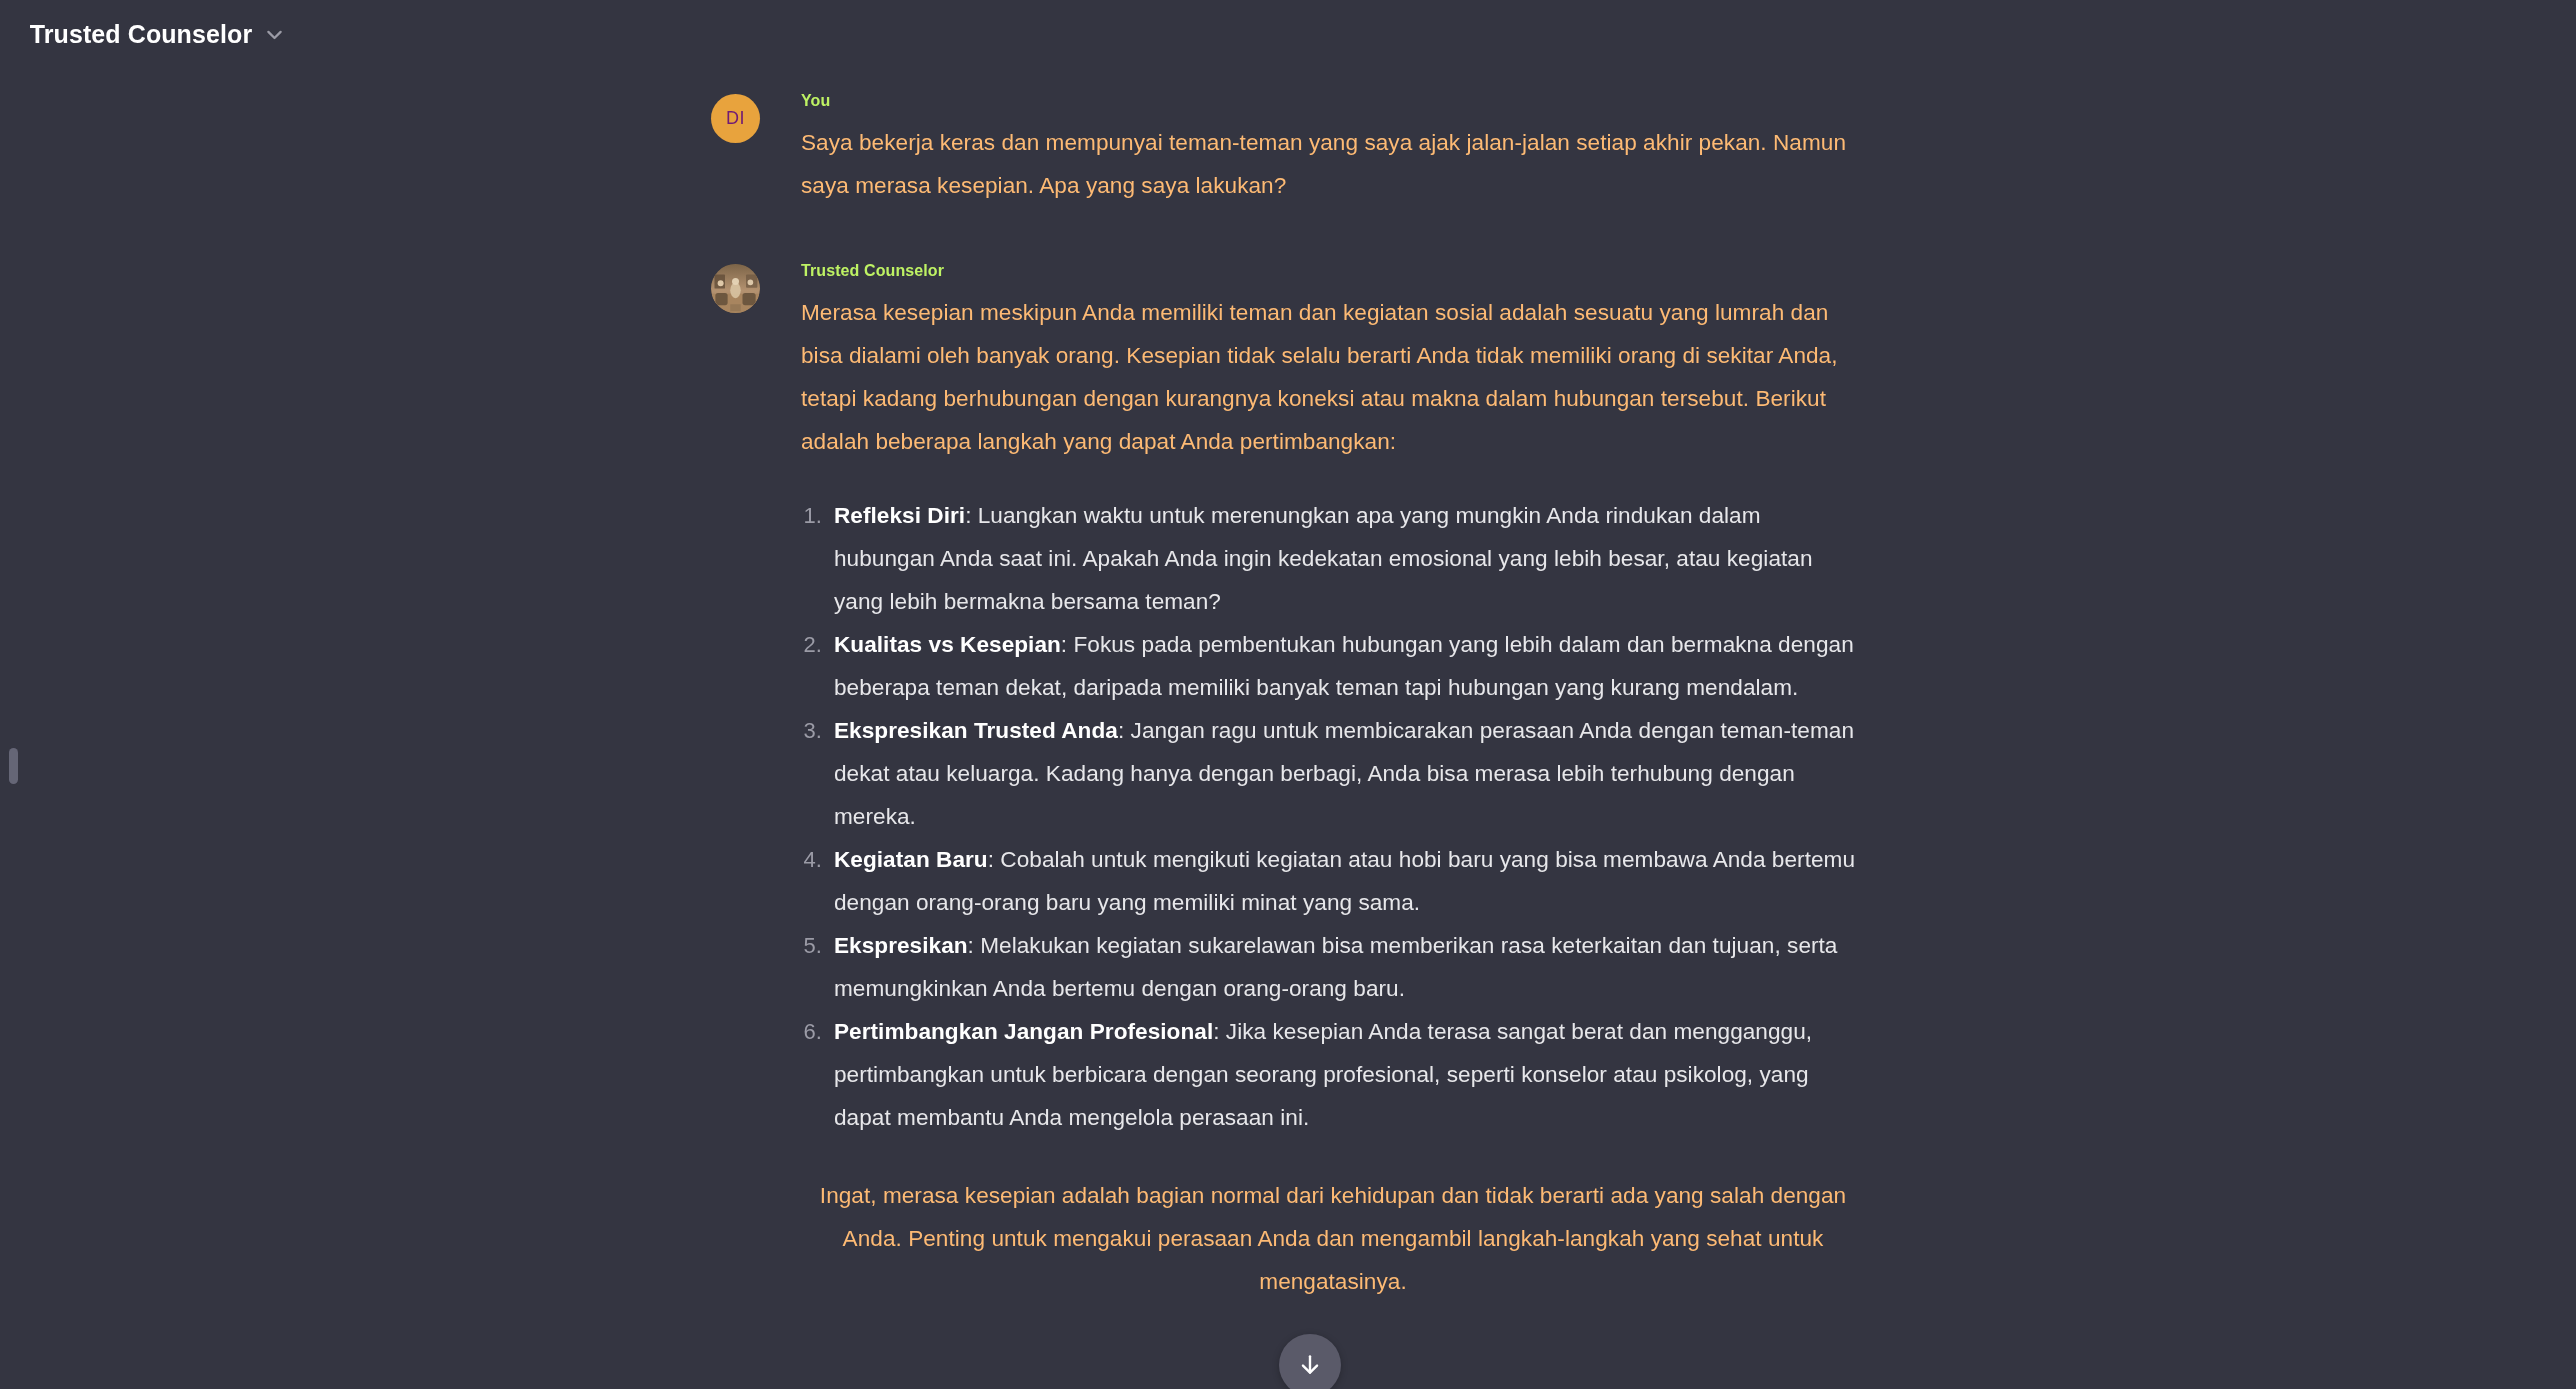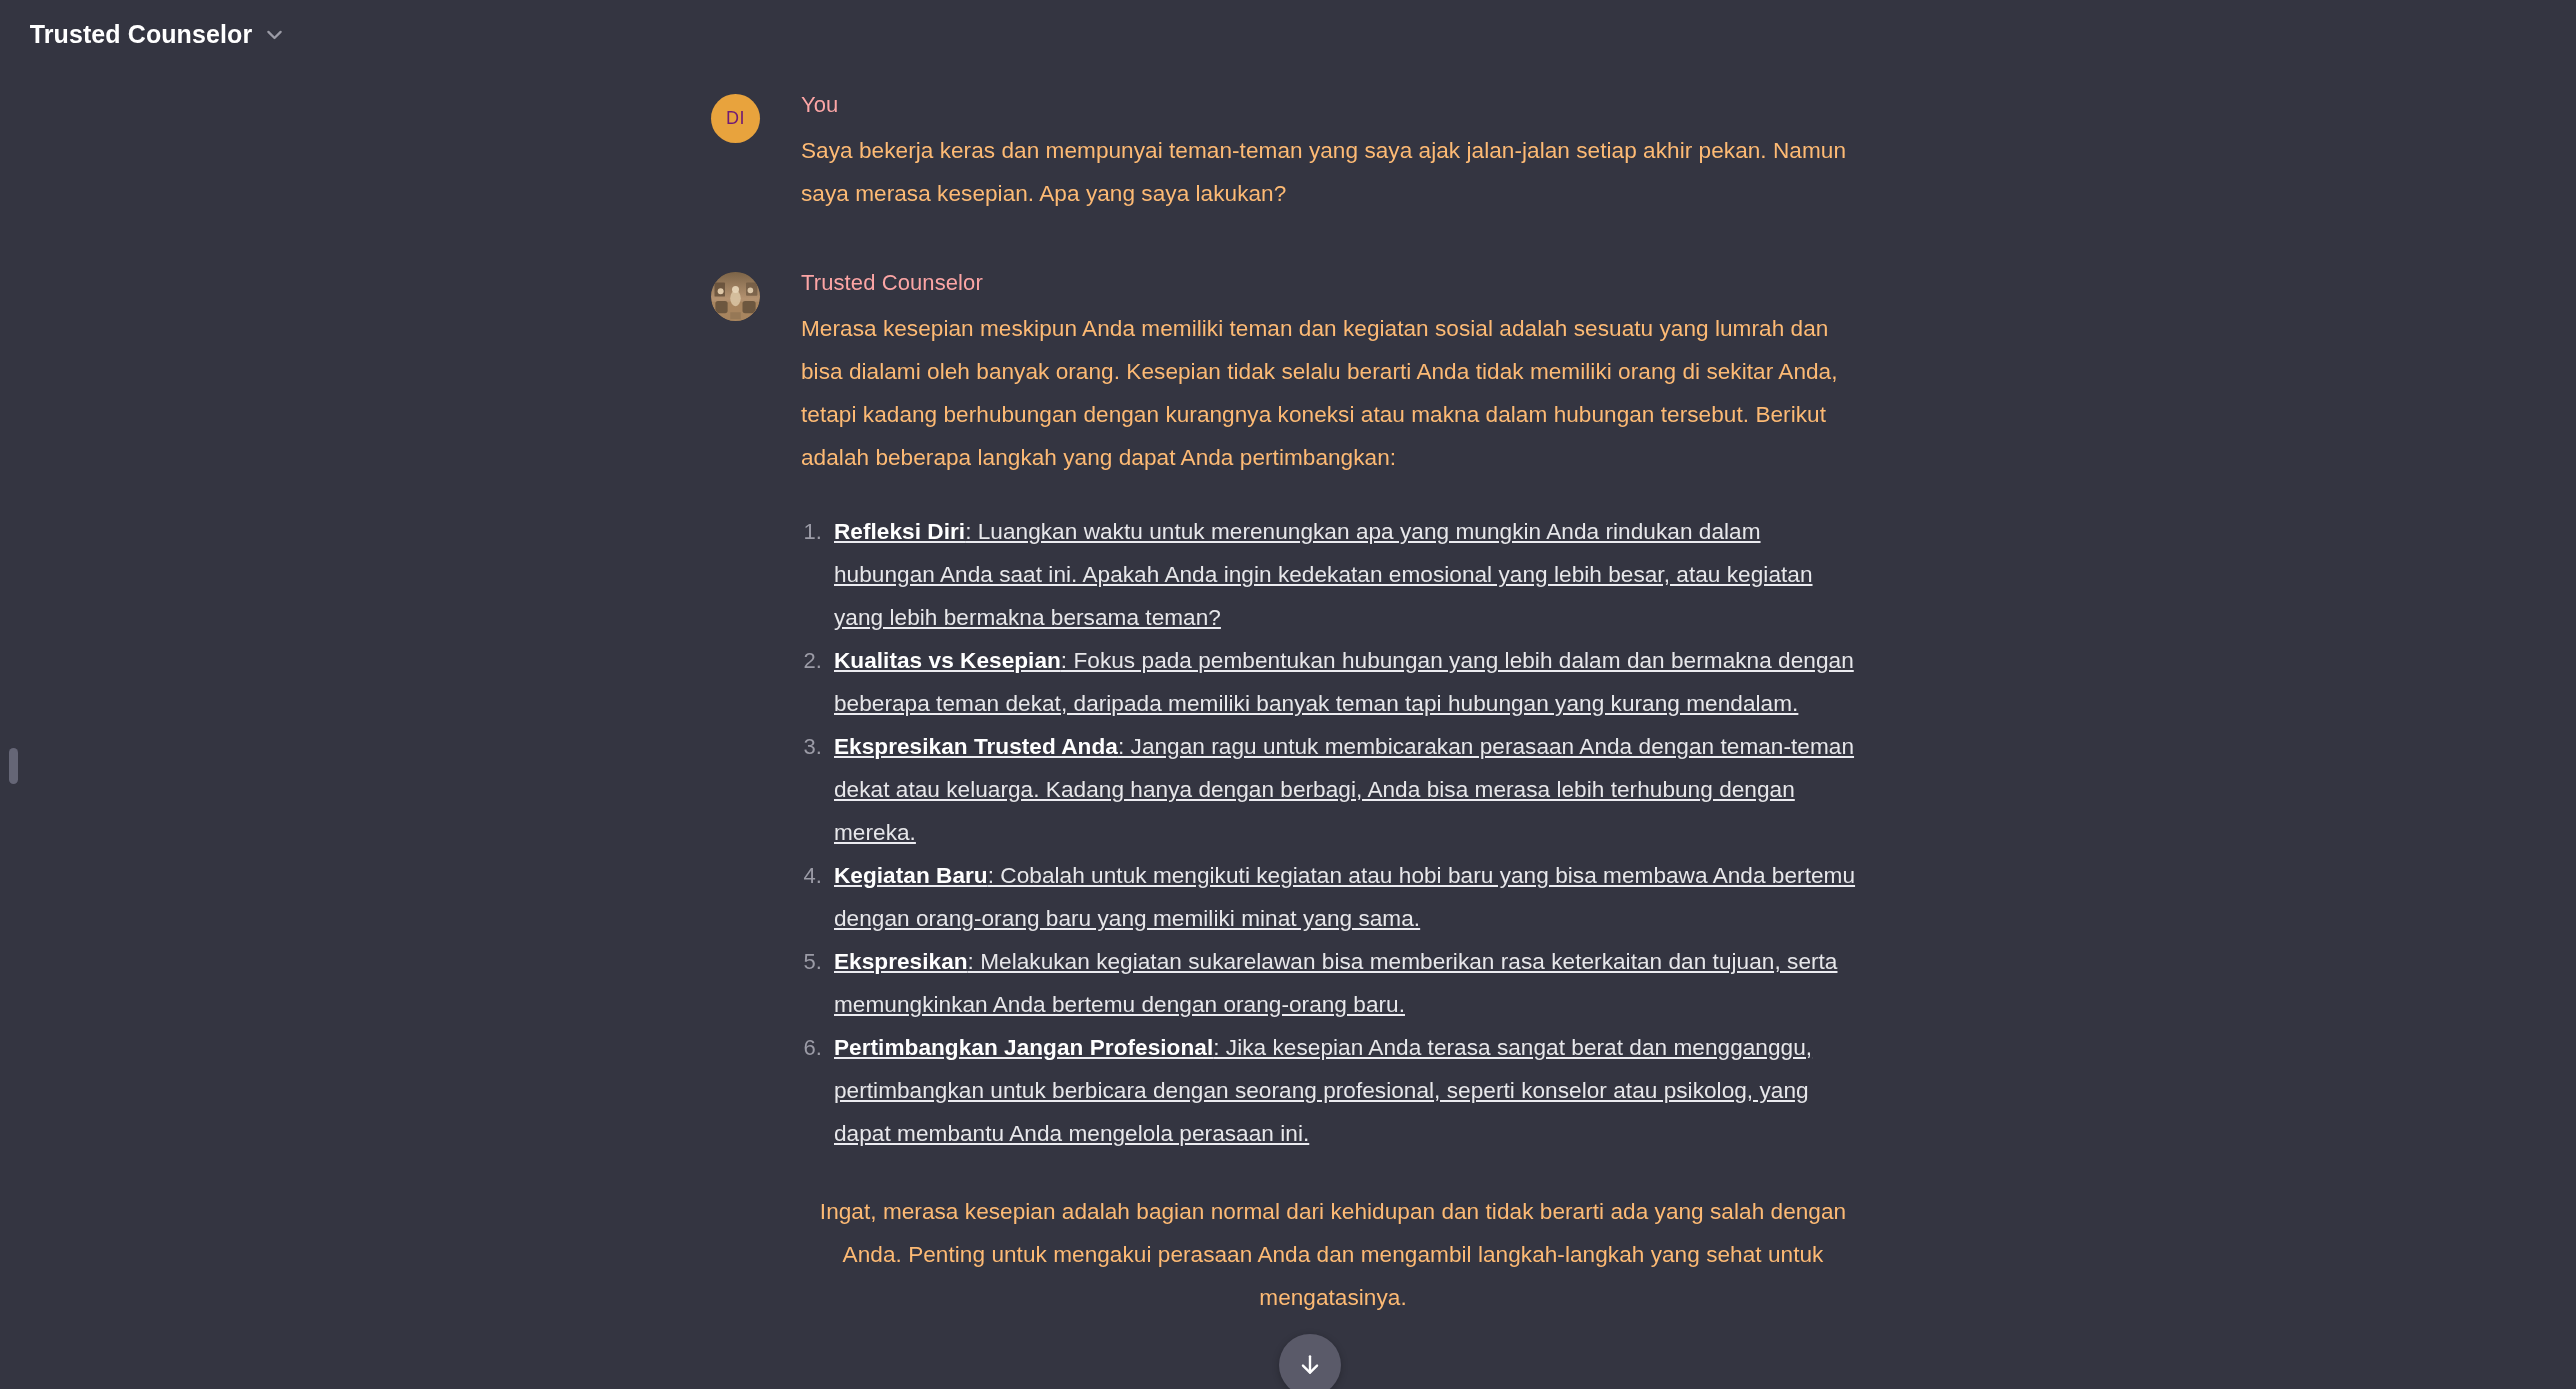--- a/index.html
+++ b/index.html
@@ -130,40 +130,39 @@
   }
   .avatar-assistant svg { display: block; width: 49px; height: 49px; }
 
   .msg-body {
     flex: 1 1 auto;
     min-width: 0;
     padding-top: 1.7px;
   }
 
   .author {
-    font-size: 22px;
-    font-weight: 400;
-    color: #fca5a5;
+    font-size: 16px;
+    font-weight: 700;
+    color: #bef264;
     margin-bottom: 10.4px;
     letter-spacing: 0.1px;
   }
 
   .para {
     font-size: 22.6px;
     line-height: 43px;
     color: #fdba74;
     letter-spacing: 0.04px;
   }
 
   ol.steps {
     margin: 31px 1px 0 0;
     padding: 0;
     list-style: none;
     counter-reset: stepnum;
-    text-decoration: underline;
   }
 
   ol.steps > li {
     position: relative;
     counter-increment: stepnum;
     padding-left: 33px;
     font-size: 22.6px;
     line-height: 43px;
     color: #e7e7ea;
     letter-spacing: 0.04px;

